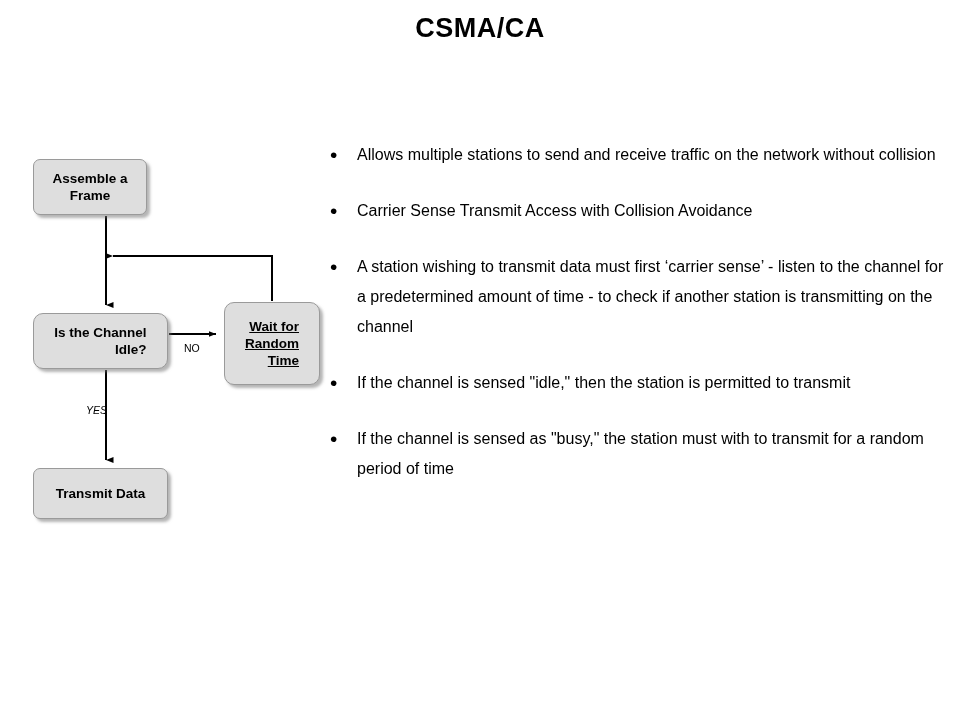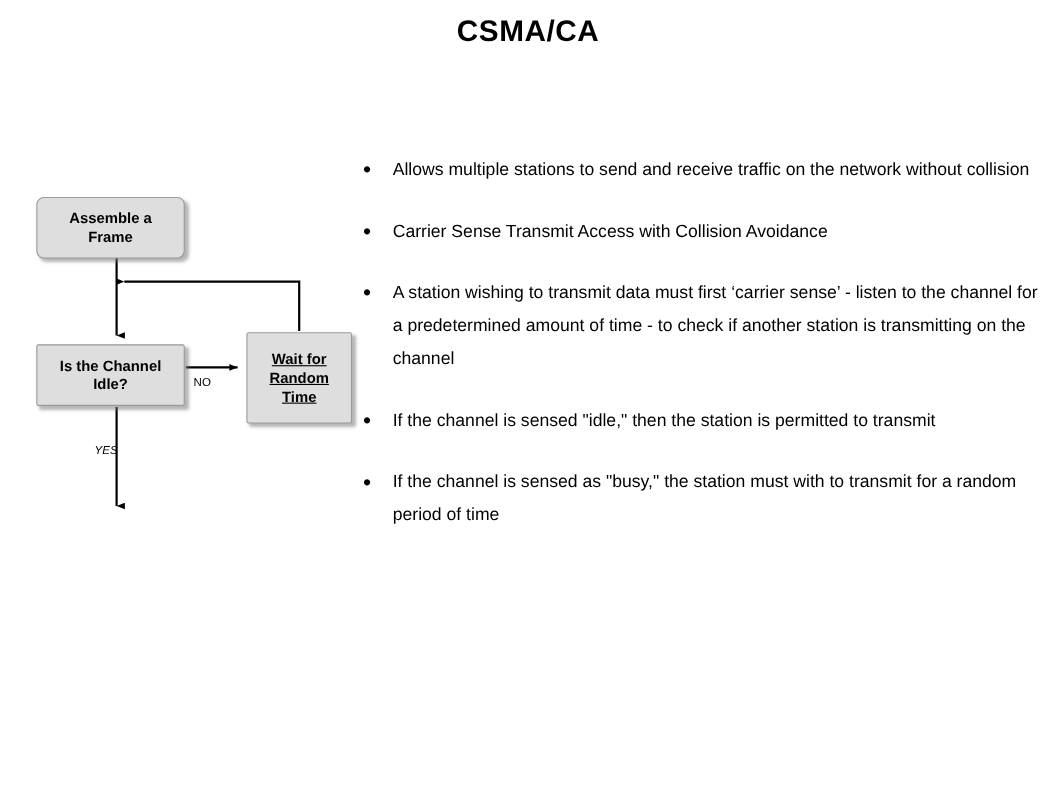--- a/index.html
+++ b/index.html
@@ -52,36 +52,36 @@
     display: flex;
     align-items: center;
     justify-content: center;
     text-align: center;
     font-size: 13.5px;
     font-weight: bold;
     line-height: 1.28;
     color: #000000;
   }
   .flow-box.rounded { border-radius: 7px; }
-  .flow-box.square  { border-radius: 2px; }
+  .flow-box.square  { border-radius: 10px; text-align: right; }
 
-  #box-assemble  { left: 33px;  top: 159px; width: 135px; height: 56px; margin-top: 20px; }
+  #box-assemble  { left: 33px;  top: 159px; width: 114px; height: 56px; }
   #box-idle      { left: 33px;  top: 313px; width: 135px; height: 56px; }
   #box-wait      { left: 224px; top: 302px; width: 96px;  height: 83px; text-decoration: underline; }
   #box-transmit  { left: 33px;  top: 468px; width: 135px; height: 51px; }
 
   .edge-label {
     position: absolute;
     font-size: 10.5px;
     font-weight: normal;
     line-height: 1;
     color: #000000;
     white-space: nowrap;
   }
-  #label-no  { left: 176px; top: 343px; }
+  #label-no  { left: 184px; top: 343px; }
   #label-yes { left: 86px; top: 405px; font-style: italic; }
 
   
   #bullets {
     position: absolute;
     left: 325px;
     top: 140px;
     width: 630px;
   }
   .bullet-row {
@@ -148,20 +148,23 @@
     <span style="white-space:pre-line;">Is the Channel
 Idle?</span>
   </div>
 
   <div class="flow-box square" id="box-wait">
     <span style="white-space:pre-line;">Wait for
 Random
 Time</span>
   </div>
 
+  <div class="flow-box rounded" id="box-transmit">
+    <span style="white-space:pre-line;">Transmit Data</span>
+  </div>
 
   <div class="edge-label" id="label-no">NO</div>
 
   <div class="edge-label" id="label-yes">YES</div>
 </div>
 
 <div id="bullets">
 
   <div class="bullet-row">
     <span class="bullet-dot">•</span>

